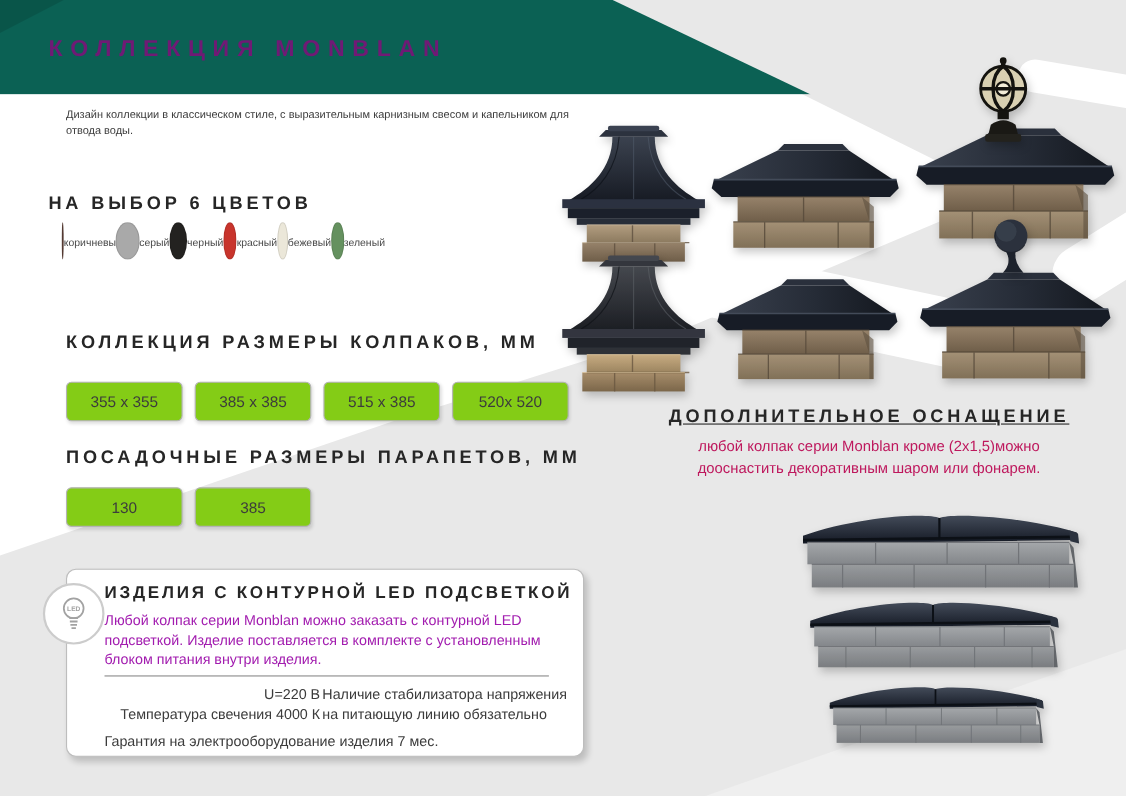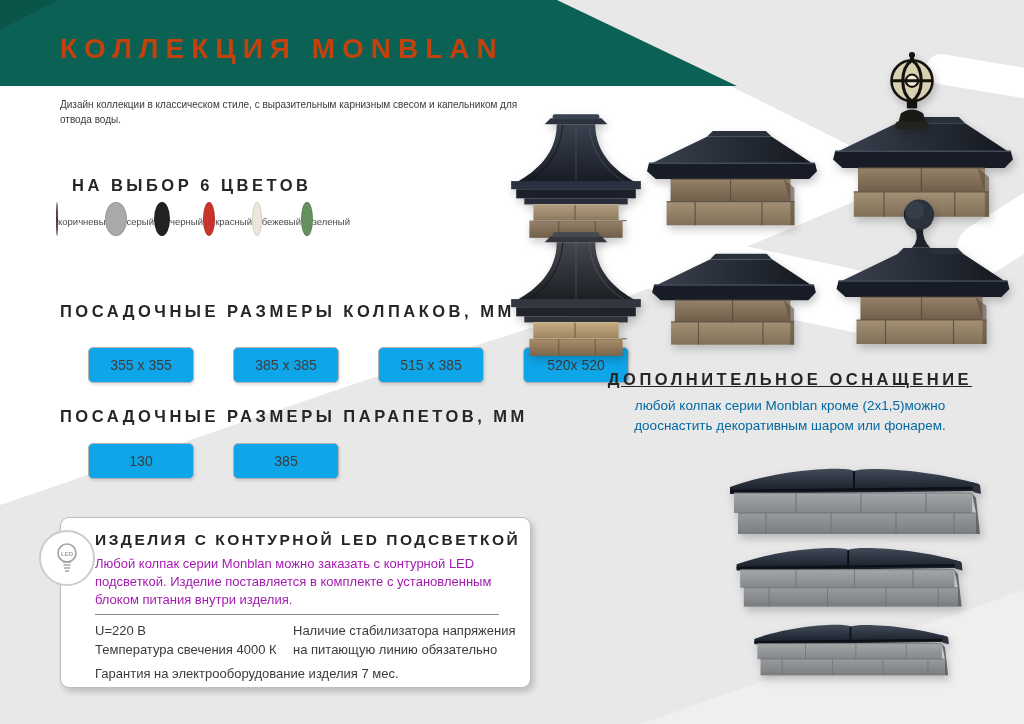--- a/index.html
+++ b/index.html
@@ -17,56 +17,56 @@
   .ribbon{background:#ffffff;}
   .rb1{left:925px;top:64px;width:150px;height:30px;border-radius:15px;transform:rotate(9.5deg);}
   .rb2{left:950px;top:200px;width:140px;height:52px;border-radius:26px;transform:rotate(-32deg);}
   .rb3{left:608px;top:250px;width:305px;height:62px;border-radius:31px;transform:rotate(12deg);}
 
   
   .band{left:0;top:0;width:1024px;height:86px;
         clip-path:polygon(0 0,557px 0,737px 86px,0 86px);}
   .band-corner{left:0;top:0;width:1024px;height:86px;background:rgba(0,0,0,.12);
         clip-path:polygon(0 0,58px 0,0 30px);}
-  .title{left:60px;top:33px;font-size:28px;font-weight:bold;color:#c2410c;
+  .title{left:44px;top:33px;font-size:21px;font-weight:bold;color:#701a75;
          letter-spacing:7px;white-space:nowrap;}
 
   
   .intro{left:60px;top:88px;width:460px;font-size:10px;line-height:1.45;color:#3b3b3b;}
   .h-sec{font-size:16.5px;font-weight:bold;color:#262626;letter-spacing:3.5px;white-space:nowrap;}
-  .colors-h{left:72px;top:176px;}
+  .colors-h{left:44px;top:176px;}
   .swatch-row{left:56px;top:202px;display:flex;}
   .swatch{width:49px;display:flex;flex-direction:row;align-items:center;cursor:pointer;}
   .dot{width:34px;height:34px;border-radius:50%;border:1px solid rgba(0,0,0,.10);box-sizing:border-box;}
   .dot-lbl{margin-top:5px;font-size:9.5px;color:#4a4a4a;white-space:nowrap;}
 
   .capsz-h{left:60px;top:302px;}
   .chip-row{left:60px;top:347px;display:flex;gap:11px;}
   .chip-row2{left:60px;top:443px;display:flex;gap:11px;text-align:center;}
-  .chip{width:106px;height:36px;background:#0ea5e9;border:1px solid #b3b3b3;border-radius:5px;
+  .chip{width:106px;height:36px;background:#84cc16;border:1px solid #b3b3b3;border-radius:5px;
         box-shadow:1px 2px 3px rgba(0,0,0,.12);display:flex;align-items:center;justify-content:center;
-        font-size:14px;color:#3c3c3c;box-sizing:border-box;cursor:pointer;margin-left:28px;}
+        font-size:14px;color:#3c3c3c;box-sizing:border-box;cursor:pointer;}
   .parsz-h{left:60px;top:407px;}
 
   
   .led-box{left:60px;top:517px;width:471px;height:171px;background:#fff;border:1.5px solid #bdbdbd;
            border-radius:9px;box-shadow:3px 4px 6px rgba(0,0,0,.18);box-sizing:border-box;}
   .led-circle{left:-22px;top:12px;width:56px;height:56px;border-radius:50%;background:#fff;
               border:2px solid #cccccc;box-sizing:border-box;display:flex;align-items:center;justify-content:center;}
   .led-h{left:34px;top:13px;font-size:15.5px;font-weight:bold;color:#262626;letter-spacing:2.5px;white-space:nowrap;}
   .led-body{left:34px;top:37px;width:412px;font-size:13px;line-height:1.4;color:#a21caf;}
   .led-hr{left:34px;top:96px;width:404px;border-top:1px solid #8a8a8a;height:0;}
   .spec-l{left:34px;top:104px;width:196px;font-size:13px;line-height:1.45;color:#3b3b3b;}
-  .spec-l span{display:block;}
+  .spec-l span{display:block;text-align:right;}
   .spec-r{left:232px;top:104px;width:230px;font-size:13px;line-height:1.45;color:#3b3b3b;}
   .led-warranty{left:34px;top:148px;font-size:13px;color:#3b3b3b;white-space:nowrap;}
 
   
   .extra-h{left:598px;top:370px;width:384px;text-align:center;text-decoration:underline;}
-  .extra-body{left:612px;top:396px;width:356px;text-align:center;font-size:13.5px;line-height:1.45;color:#0369a1;}
+  .extra-body{left:612px;top:396px;width:356px;text-align:center;font-size:13.5px;line-height:1.45;color:#be185d;}
 
   .prod{filter:drop-shadow(2px 4px 4px rgba(0,0,0,.22));}
   .gold{filter:sepia(.28) saturate(1.25) brightness(1.03) drop-shadow(2px 4px 4px rgba(0,0,0,.22));}
 </style>
 </head>
 <body>
 
 <div class="page">
 
   <div class="abs bg-gray-top"></div>
@@ -103,21 +103,21 @@
     <div class="swatch">
       <span class="dot" style="background-color: rgb(235, 231, 217);"></span>
       <span class="dot-lbl">бежевый</span>
     </div>
     <div class="swatch">
       <span class="dot" style="background-color: rgb(101, 145, 95);"></span>
       <span class="dot-lbl">зеленый</span>
     </div>
   </div>
 
-  <div class="abs h-sec capsz-h">ПОСАДОЧНЫЕ РАЗМЕРЫ КОЛПАКОВ, ММ</div>
+  <div class="abs h-sec capsz-h">КОЛЛЕКЦИЯ РАЗМЕРЫ КОЛПАКОВ, ММ</div>
   <div class="abs chip-row">
     <div class="chip">355 x 355</div>
     <div class="chip">385 x 385</div>
     <div class="chip">515 x 385</div>
     <div class="chip">520x 520</div>
   </div>
 
   <div class="abs h-sec parsz-h">ПОСАДОЧНЫЕ РАЗМЕРЫ ПАРАПЕТОВ, ММ</div>
   <div class="abs chip-row2">
     <div class="chip">130</div>

